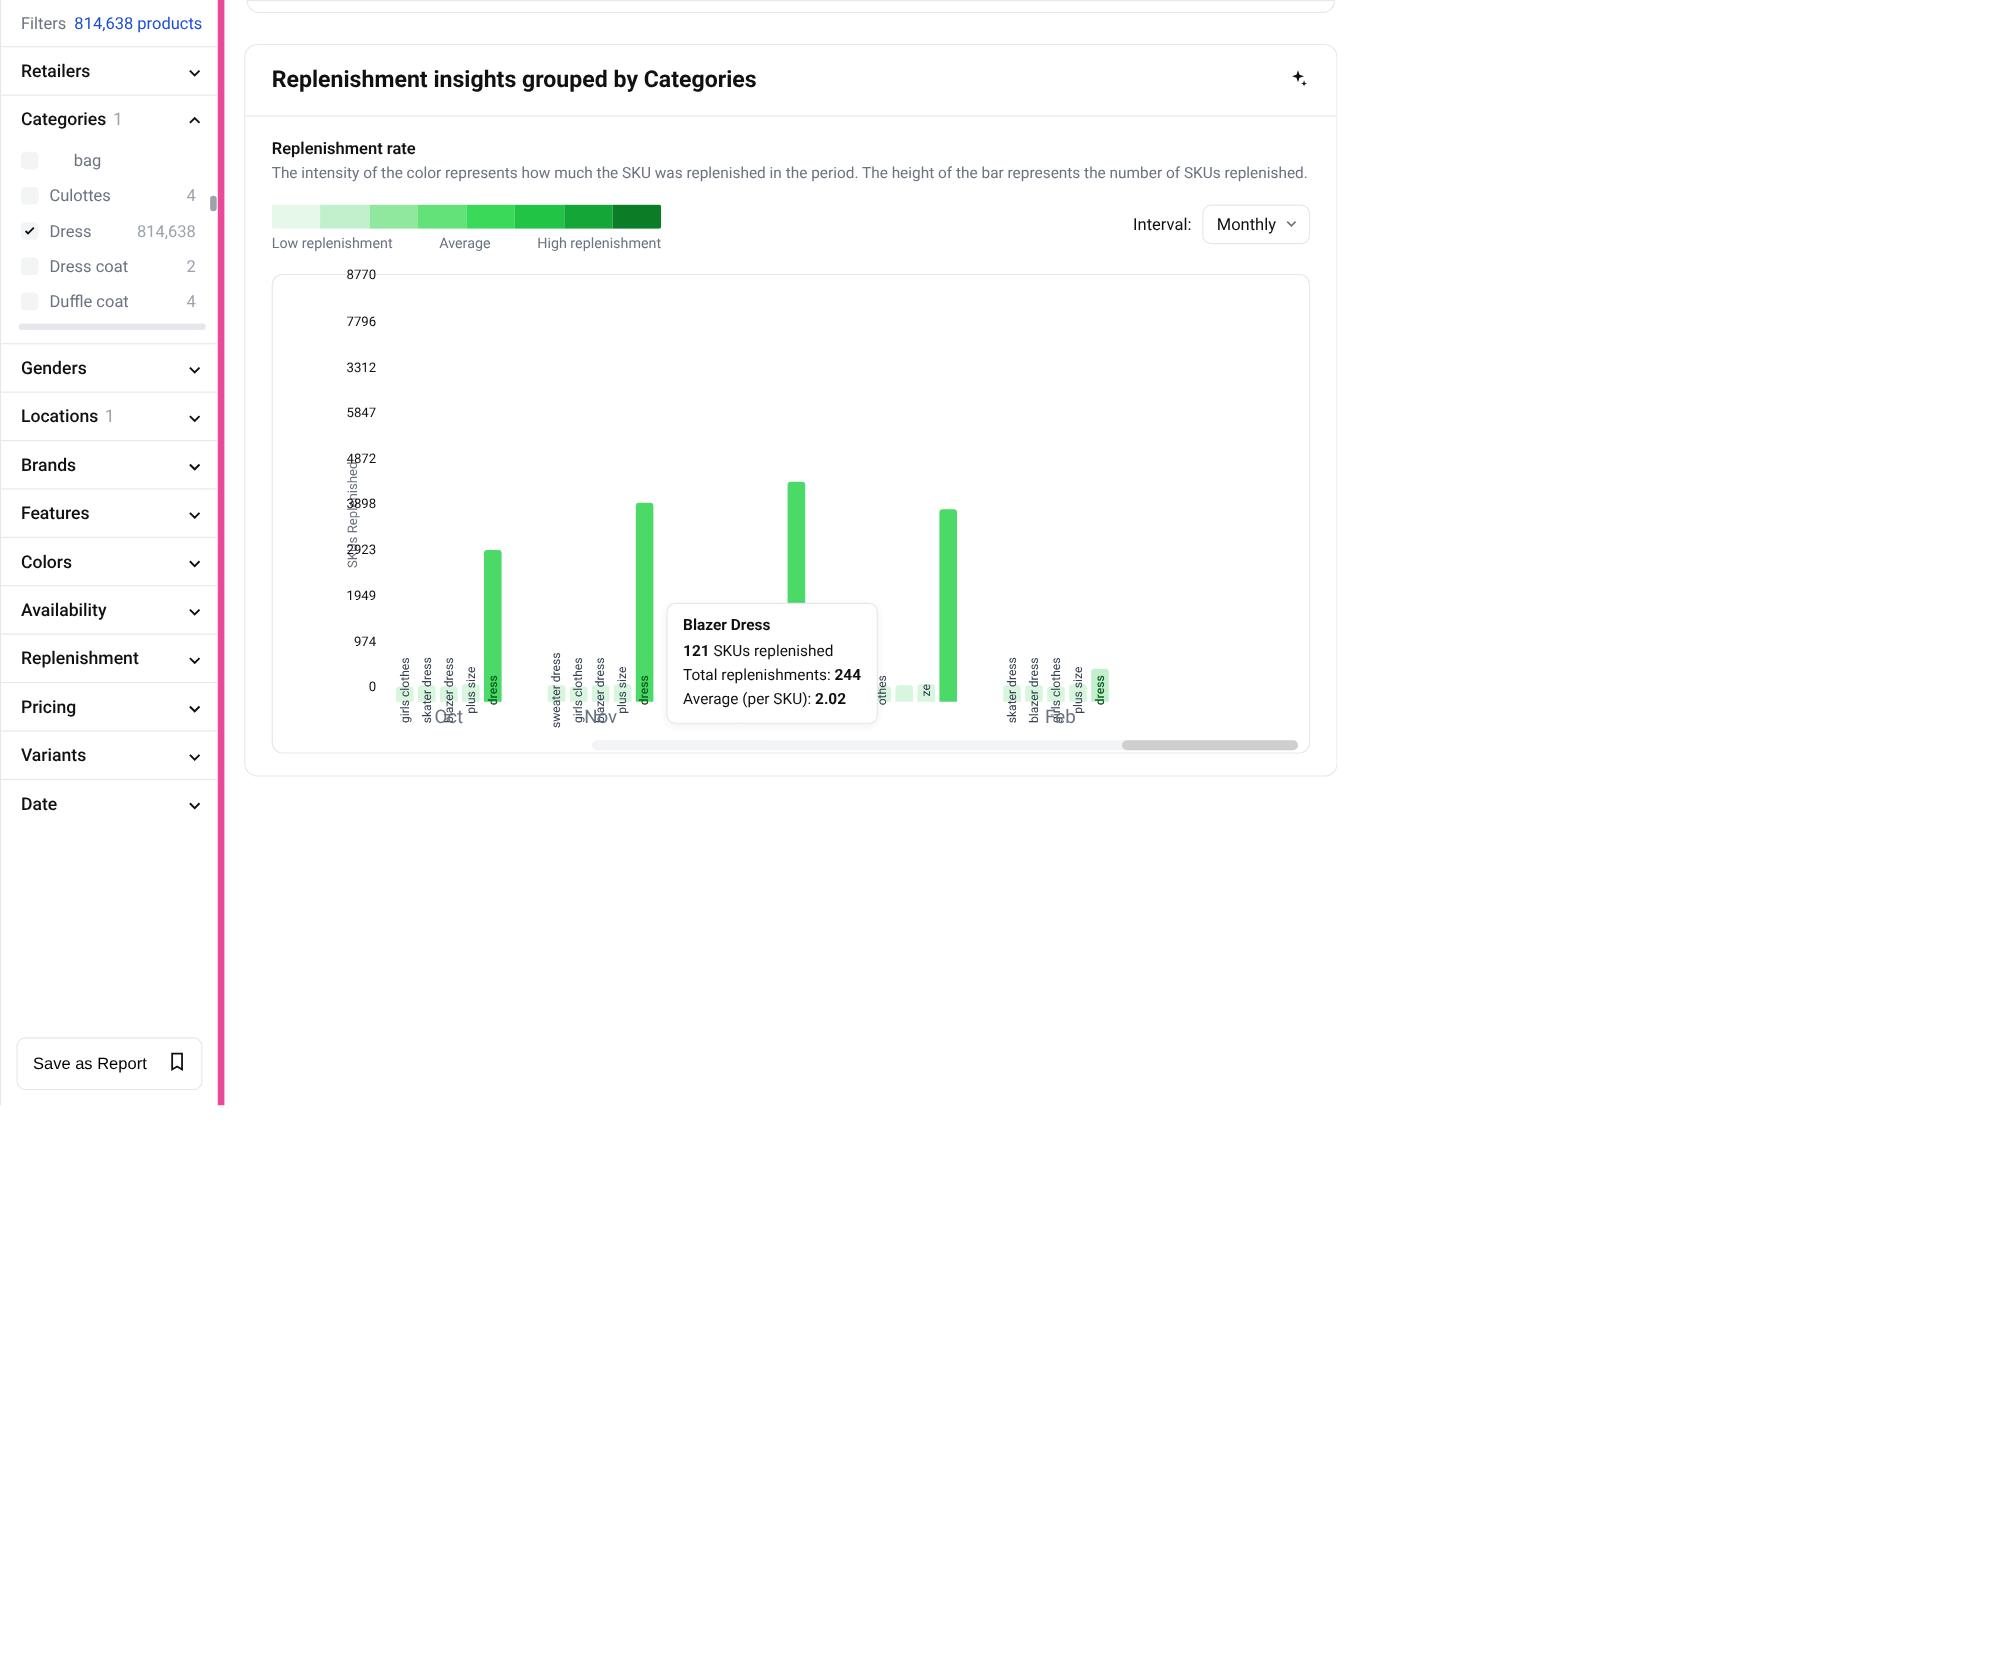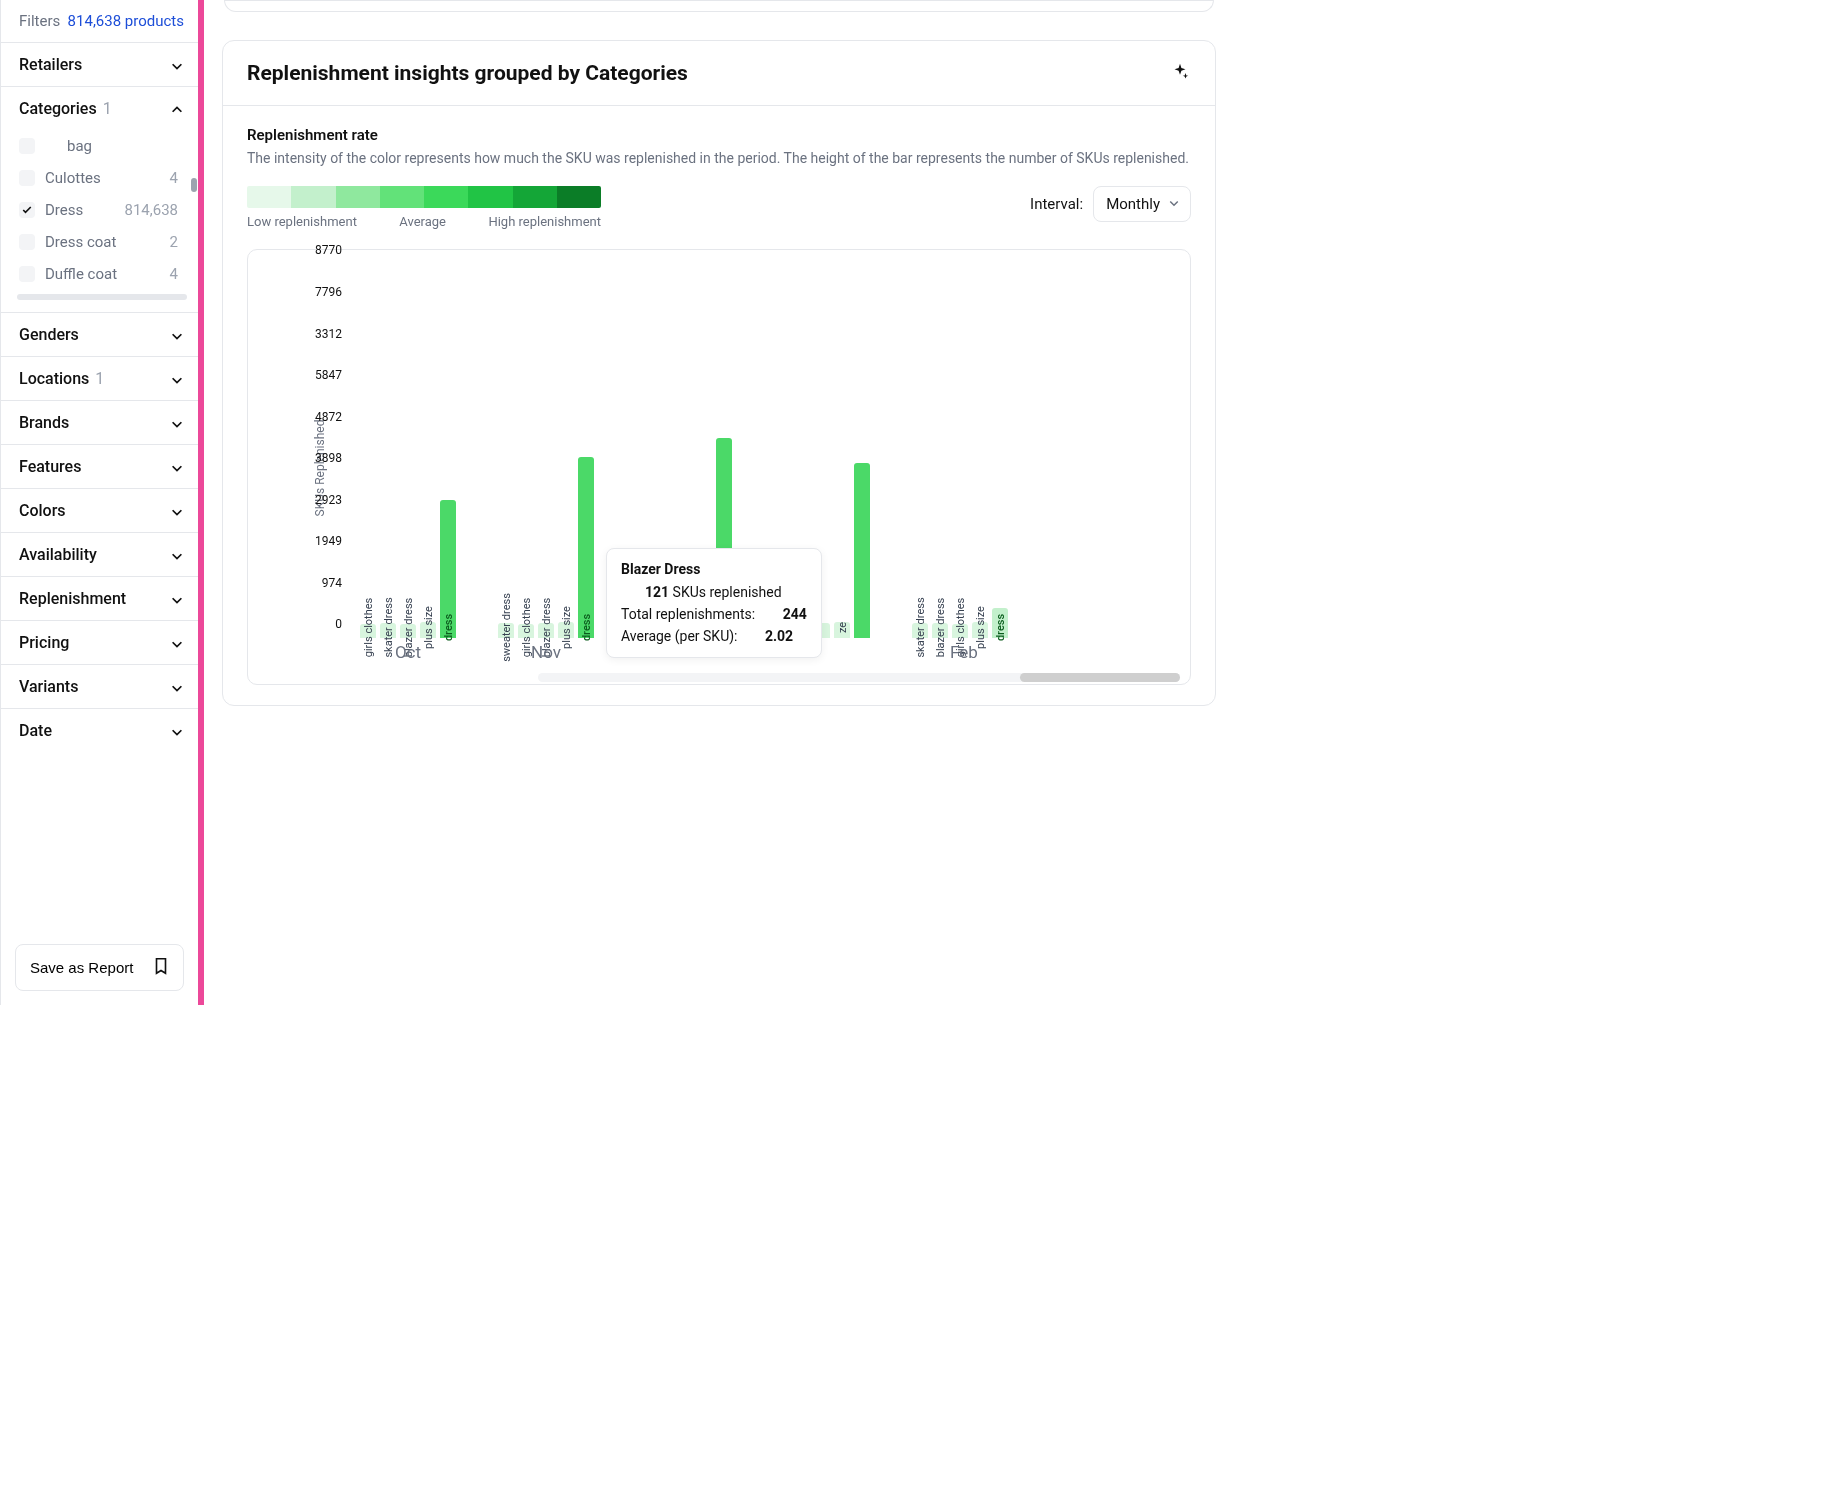--- a/index.html
+++ b/index.html
@@ -64,21 +64,21 @@
 .bar { width: 16px; border-radius: 3px 3px 0 0; position: relative; }
 .bar span { position: absolute; bottom: 4px; left: 50%; transform: translateX(-50%) rotate(-90deg); transform-origin: center; font-size: 11px; color: #374151; white-space: nowrap; }
 .bar.big span { color: #0b5c1d; font-weight: 500; }
 .xticks { position: absolute; left: 44px; right: 4px; bottom: 10px; height: 20px; }
 .xtick { position: absolute; font-size: 17px; color: #6b7280; transform: translateX(-50%); }
 .hscroll-chart { position: absolute; bottom: 2px; left: 290px; right: 10px; height: 9px; background: #f3f4f6; border-radius: 5px; }
 .hscroll-chart .thumb { position: absolute; right: 0; top: 0; bottom: 0; width: 160px; background: #cfcfcf; border-radius: 5px; }
 
 .tooltip { position: absolute; background: #fff; border: 1px solid #e5e7eb; border-radius: 8px; padding: 10px 14px; box-shadow: 0 2px 8px rgba(0,0,0,0.06); font-size: 14px; line-height: 1.55; }
 .tooltip .tt-title { font-weight: 700; margin-bottom: 2px; }
-.tooltip b { font-weight: 700; margin-left: 24px; }
+.tooltip b { font-weight: 700; }
 </style>
 </head>
 <body>
 
 <div class="layout">
 
   <div class="sidebar">
     <div class="filters-head">
       <span>Filters</span>
       <span class="count">814,638 products</span>

